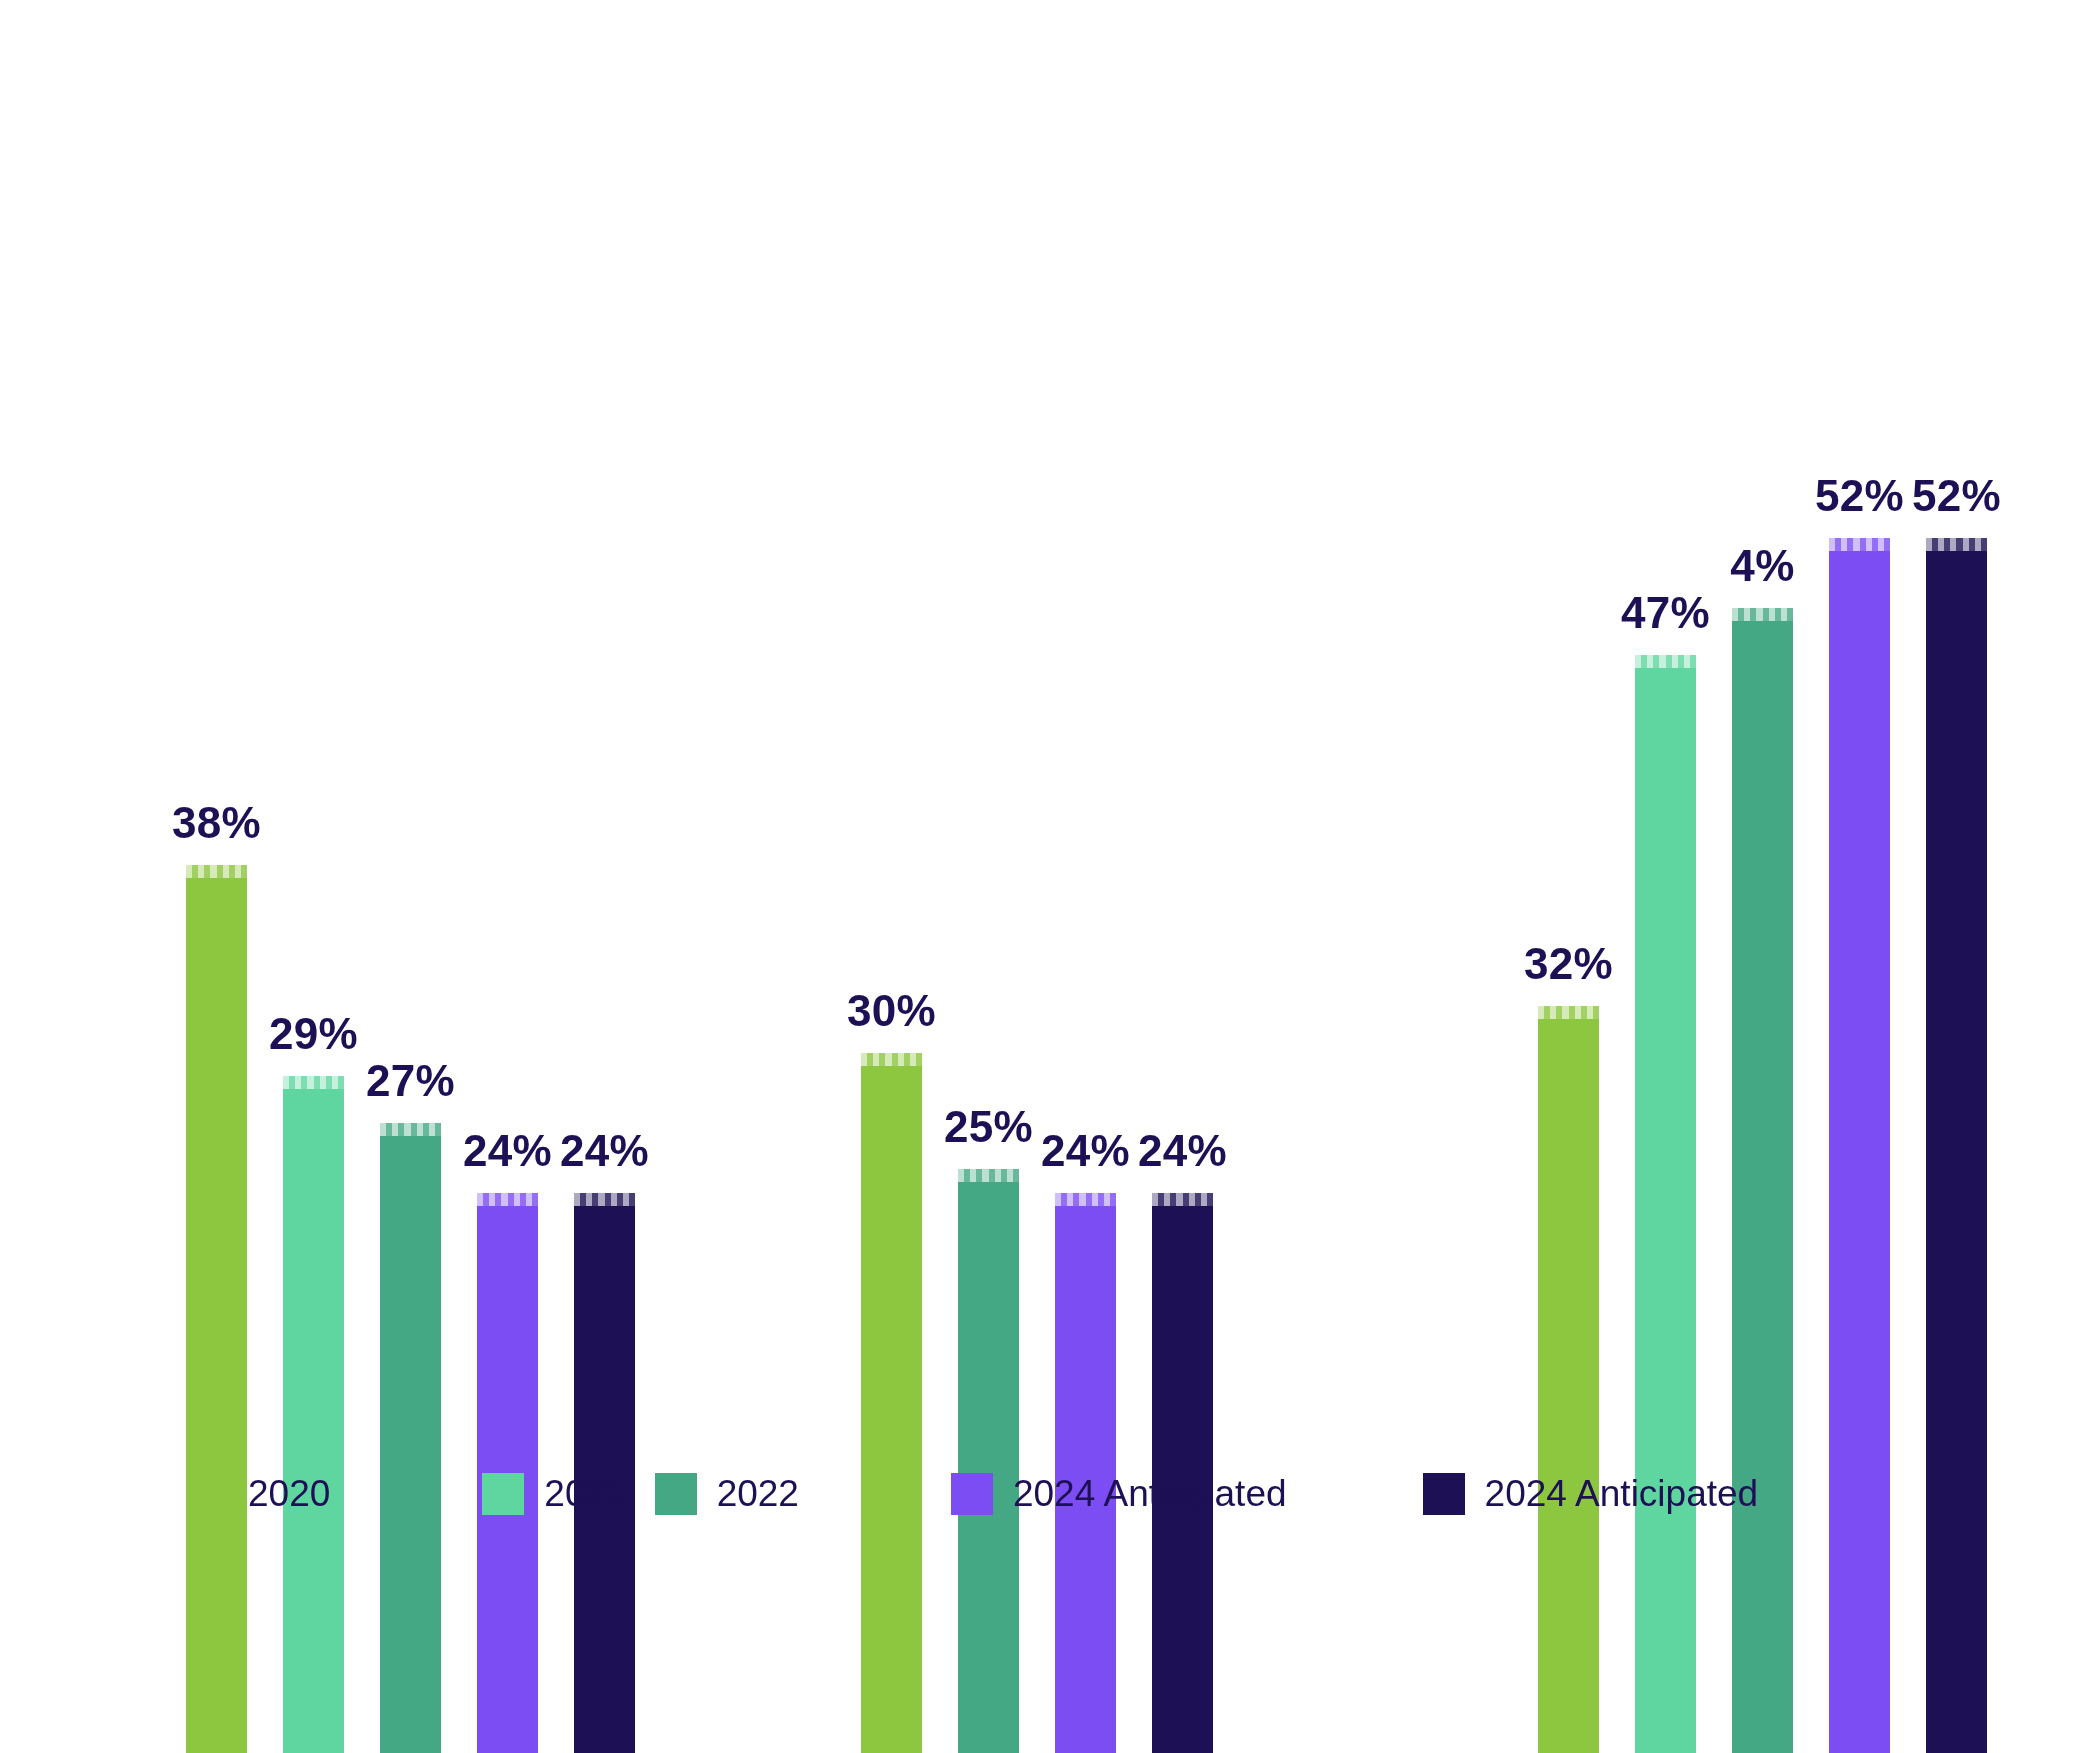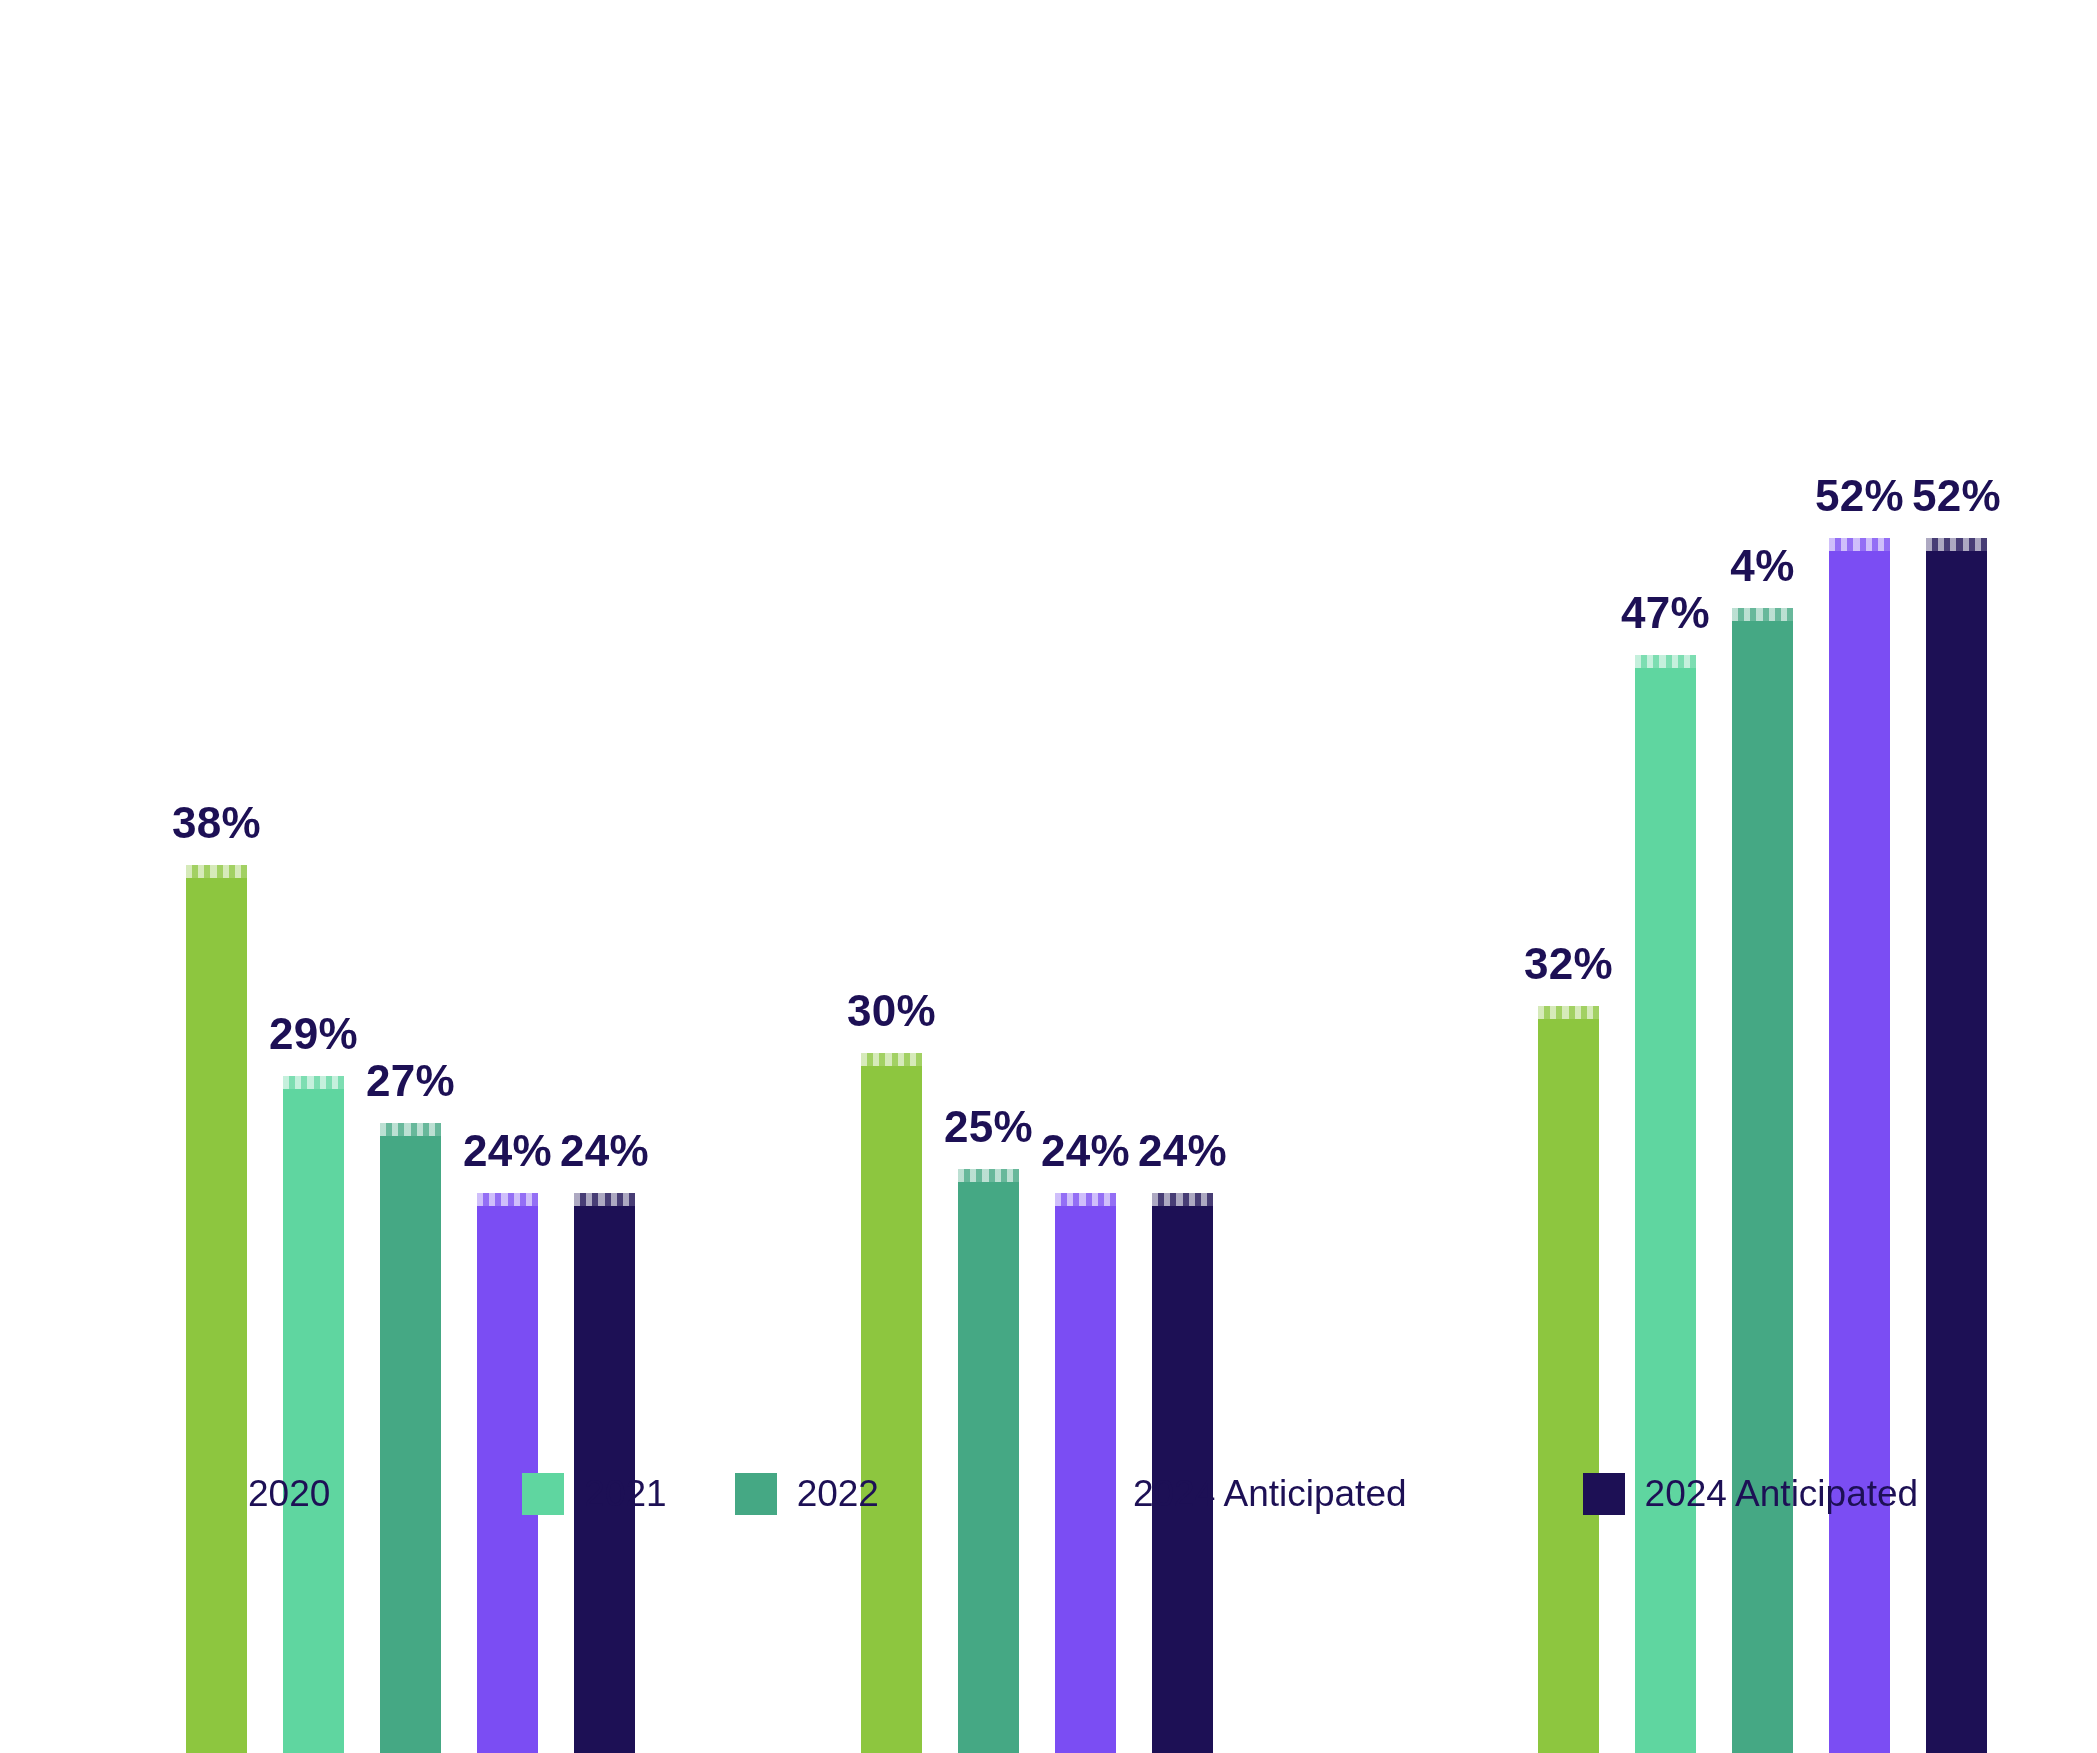--- a/index.html
+++ b/index.html
@@ -77,21 +77,20 @@
         rgba(255,255,255,0.25) 90% 100%);
     opacity: 0.75;
   }
   
   .legend {
     position: absolute;
     left: 186px;
     top: 1473px;
     display: flex;
     align-items: center;
-    gap: 40px;
   }
   .legend-item {
     display: flex;
     align-items: center;
   }
   .legend-swatch {
     width: 42px;
     height: 42px;
     margin-right: 20px;
     flex: 0 0 auto;

